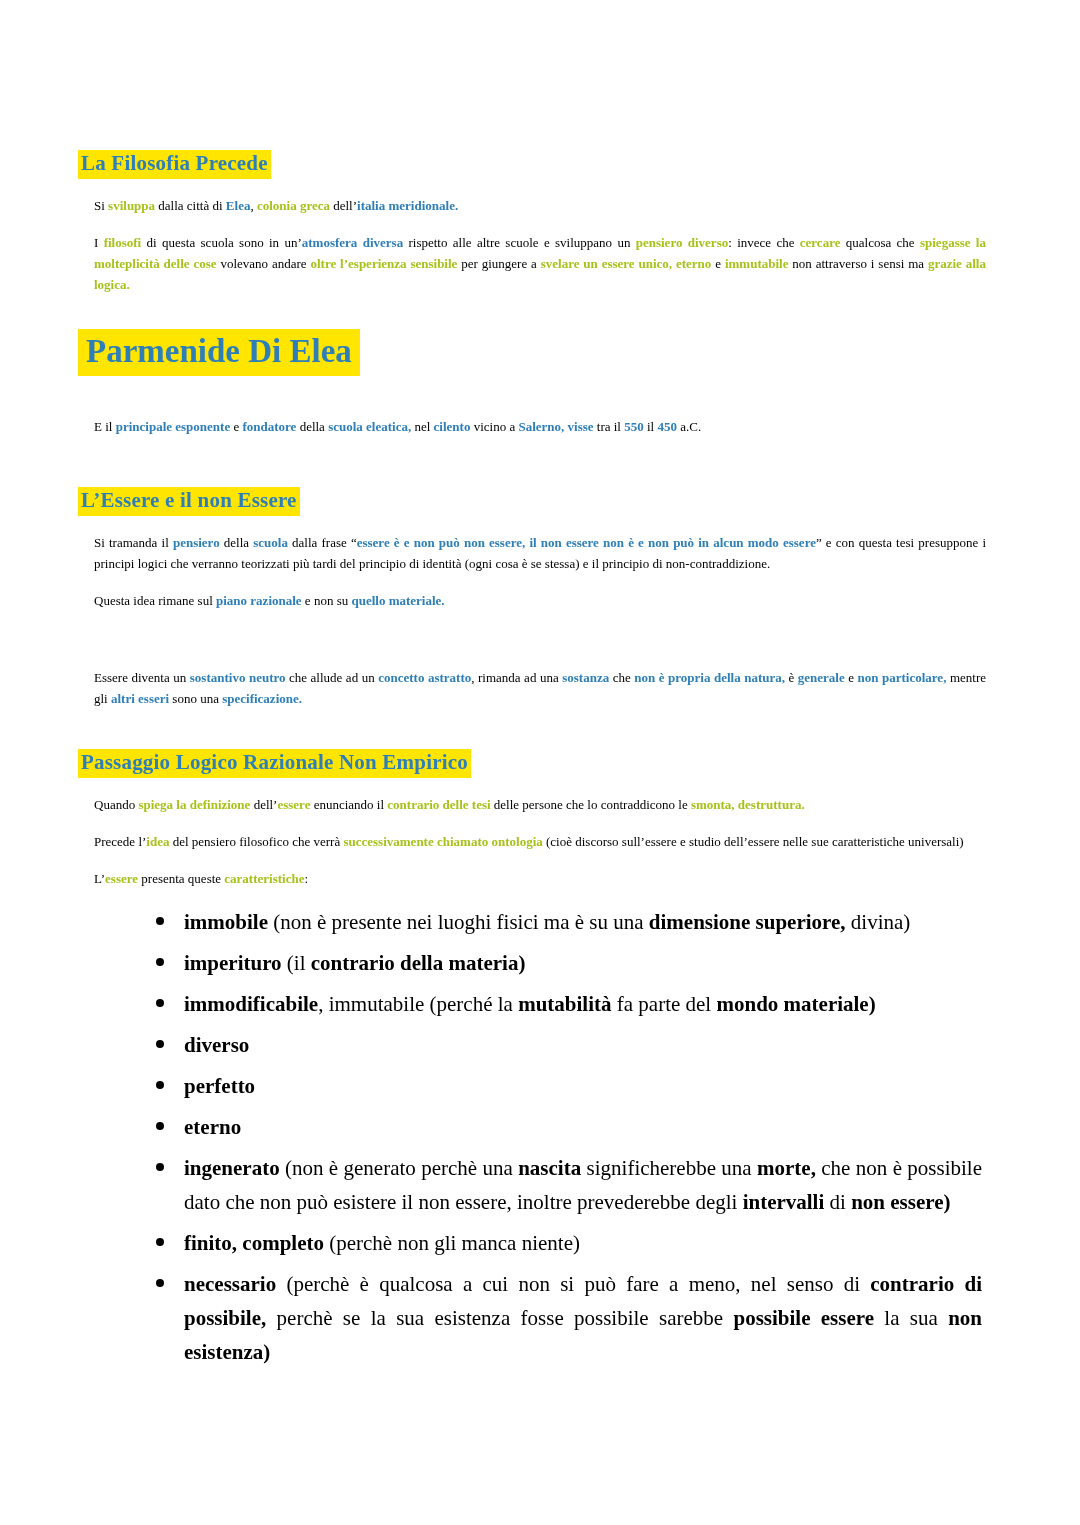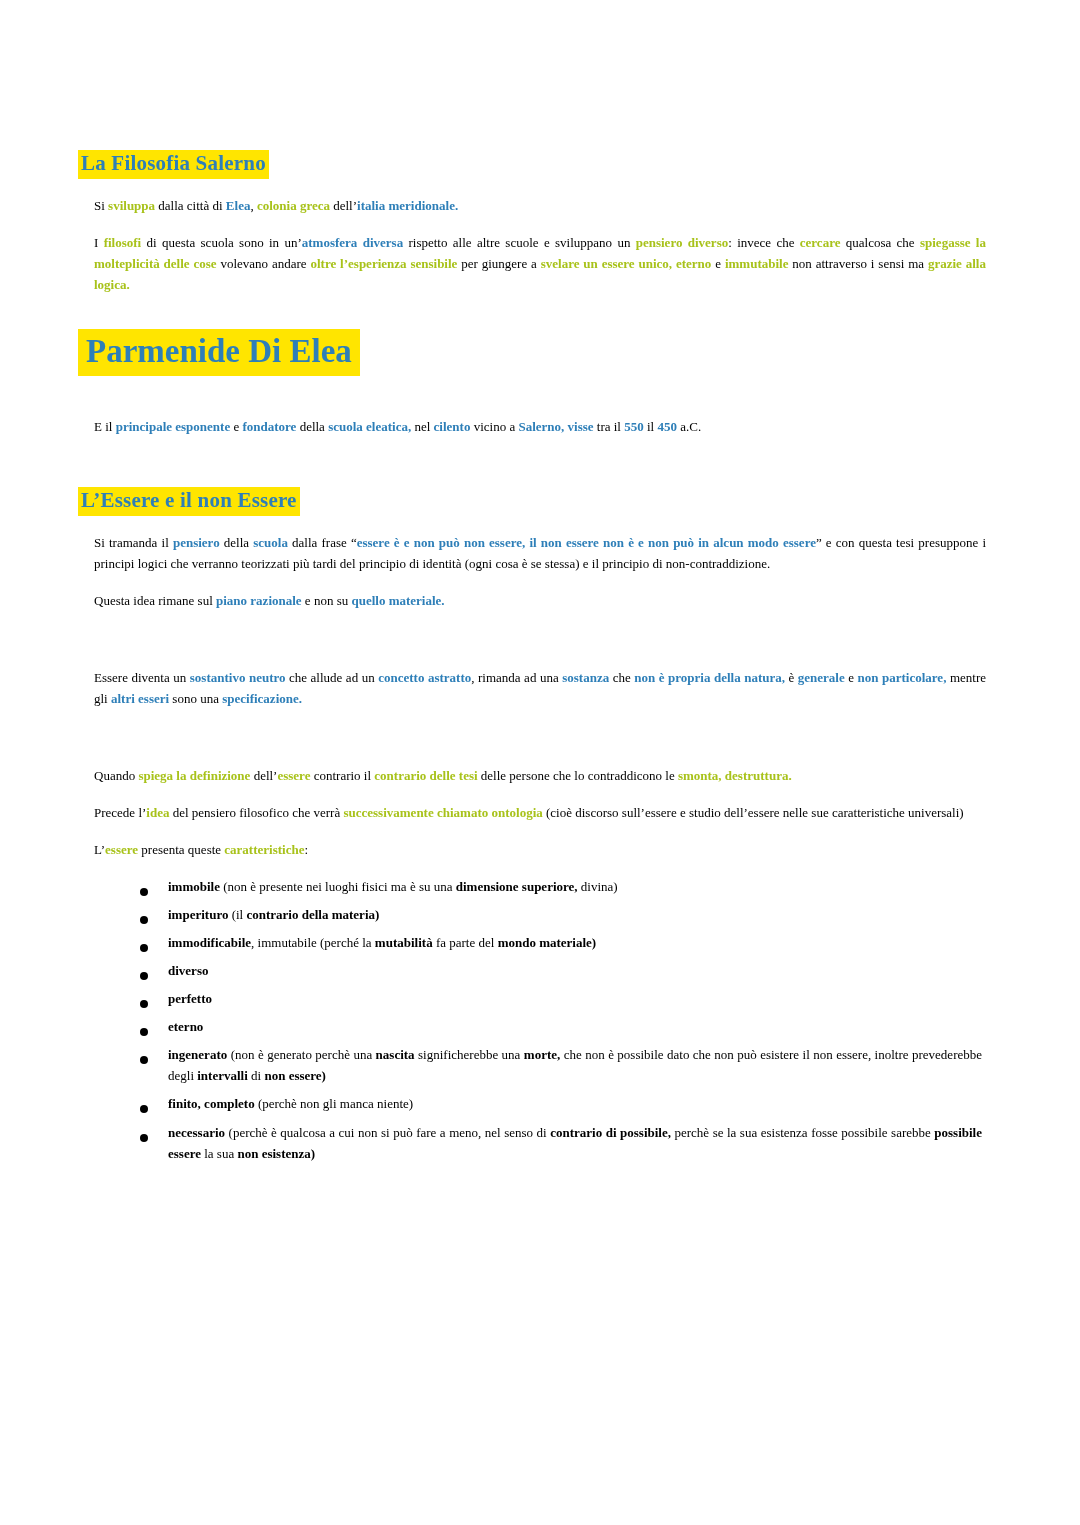--- a/index.html
+++ b/index.html
@@ -62,46 +62,47 @@
   .gap-sm { height: 16px; }
   .gap-lg { height: 34px; }
 
   ul.bullets {
     margin: 6px 0 0 0;
     padding-left: 90px;
     list-style: none;
   }
   ul.bullets li {
     position: relative;
-    font-size: 13px;
+    font-size: 21px;
     line-height: 1.62;
     margin-bottom: 7px;
     text-align: justify;
     padding-right: 20px;
+    margin-left: 16px;
   }
   ul.bullets li::before {
     content: "";
     position: absolute;
     left: -28px;
     top: 12px;
     width: 8px;
     height: 8px;
     background: #000;
     border-radius: 50%;
   }
   .section-block { margin-bottom: 24px; }
 </style>
 </head>
 <body>
 
 <div class="page">
 
   <div class="section-block">
     <div class="heading-wrap">
-      <span class="heading-hl">La Filosofia Salerno</span>
+      <span class="heading-hl">La Filosofia Precede</span>
     </div>
     <p class="line"><span class="plain">Si </span><span class="green">sviluppa</span><span class="plain"> dalla città di </span><span class="blue">Elea</span><span class="plain">, </span><span class="green">colonia greca</span><span class="plain"> dell’</span><span class="blue">italia meridionale.</span></p>
     <p class="line"><span class="plain">I </span><span class="green">filosofi</span><span class="plain"> di questa scuola sono in un’</span><span class="blue">atmosfera diversa</span><span class="plain"> rispetto alle altre scuole e sviluppano un </span><span class="green">pensiero diverso</span><span class="plain">: invece che </span><span class="green">cercare</span><span class="plain"> qualcosa che </span><span class="green">spiegasse la molteplicità delle cose</span><span class="plain"> volevano andare </span><span class="green">oltre l’esperienza sensibile</span><span class="plain"> per giungere a </span><span class="green">svelare un essere unico, eterno</span><span class="plain"> e </span><span class="green">immutabile</span><span class="plain"> non attraverso i sensi ma </span><span class="green">grazie alla logica.</span></p>
   </div>
 
   <div class="title-wrap">
     <span class="title-hl">Parmenide Di Elea</span>
   </div>
 
   <p class="line"><span class="plain">E il </span><span class="blue">principale esponente</span><span class="plain"> e </span><span class="blue">fondatore</span><span class="plain"> della </span><span class="blue">scuola eleatica,</span><span class="plain"> nel </span><span class="blue">cilento</span><span class="plain"> vicino a </span><span class="blue">Salerno, visse</span><span class="plain"> tra il </span><span class="blue">550</span><span class="plain"> il </span><span class="blue">450</span><span class="plain"> a.C.</span></p>
@@ -118,21 +119,24 @@
 
   <div class="gap-sm"></div>
 
   <div class="section-block">
     <p class="line"><span class="plain">Essere diventa un </span><span class="blue">sostantivo neutro</span><span class="plain"> che allude ad un </span><span class="blue">concetto astratto</span><span class="plain">, rimanda ad una </span><span class="blue">sostanza</span><span class="plain"> che </span><span class="blue">non è propria della natura,</span><span class="plain"> è </span><span class="blue">generale</span><span class="plain"> e </span><span class="blue">non particolare,</span><span class="plain"> mentre gli </span><span class="blue">altri esseri</span><span class="plain"> sono una </span><span class="blue">specificazione.</span></p>
   </div>
 
   <div class="gap-sm"></div>
 
   <div class="section-block">
-    <p class="line"><span class="plain">Quando </span><span class="green">spiega la definizione</span><span class="plain"> dell’</span><span class="green">essere</span><span class="plain"> contrario il </span><span class="green">contrario delle tesi</span><span class="plain"> delle persone che lo contraddicono le </span><span class="green">smonta, destruttura.</span></p>
+    <div class="heading-wrap">
+      <span class="heading-hl">Passaggio Logico Razionale Non Empirico</span>
+    </div>
+    <p class="line"><span class="plain">Quando </span><span class="green">spiega la definizione</span><span class="plain"> dell’</span><span class="green">essere</span><span class="plain"> enunciando il </span><span class="green">contrario delle tesi</span><span class="plain"> delle persone che lo contraddicono le </span><span class="green">smonta, destruttura.</span></p>
     <p class="line"><span class="plain">Precede l’</span><span class="green">idea</span><span class="plain"> del pensiero filosofico che verrà </span><span class="green">successivamente chiamato ontologia</span><span class="plain"> (cioè discorso sull’essere e studio dell’essere nelle sue caratteristiche universali)</span></p>
     <p class="line"><span class="plain">L’</span><span class="green">essere</span><span class="plain"> presenta queste </span><span class="green">caratteristiche</span><span class="plain">:</span></p>
 
     <ul class="bullets" id="bullet-list">
         <li><span class="bold">immobile</span><span class="plain"> (non è presente nei luoghi fisici ma è su una </span><span class="bold">dimensione superiore,</span><span class="plain"> divina)</span></li>
         <li><span class="bold">imperituro</span><span class="plain"> (il </span><span class="bold">contrario della materia)</span></li>
         <li><span class="bold">immodificabile</span><span class="plain">, immutabile (perché la </span><span class="bold">mutabilità</span><span class="plain"> fa parte del </span><span class="bold">mondo materiale)</span></li>
         <li><span class="bold">diverso</span></li>
         <li><span class="bold">perfetto</span></li>
         <li><span class="bold">eterno</span></li>

